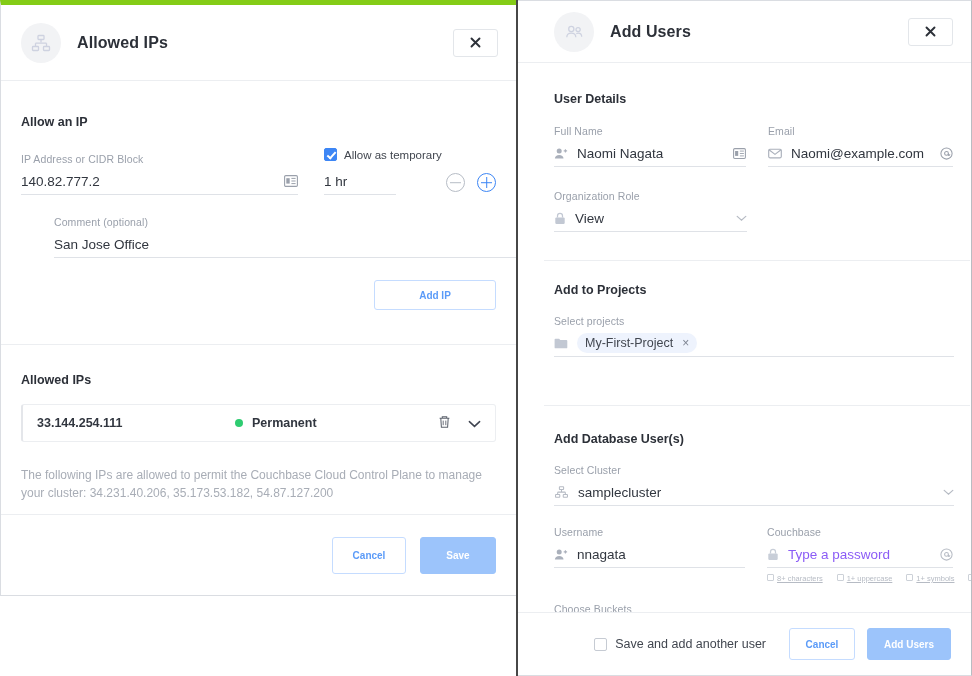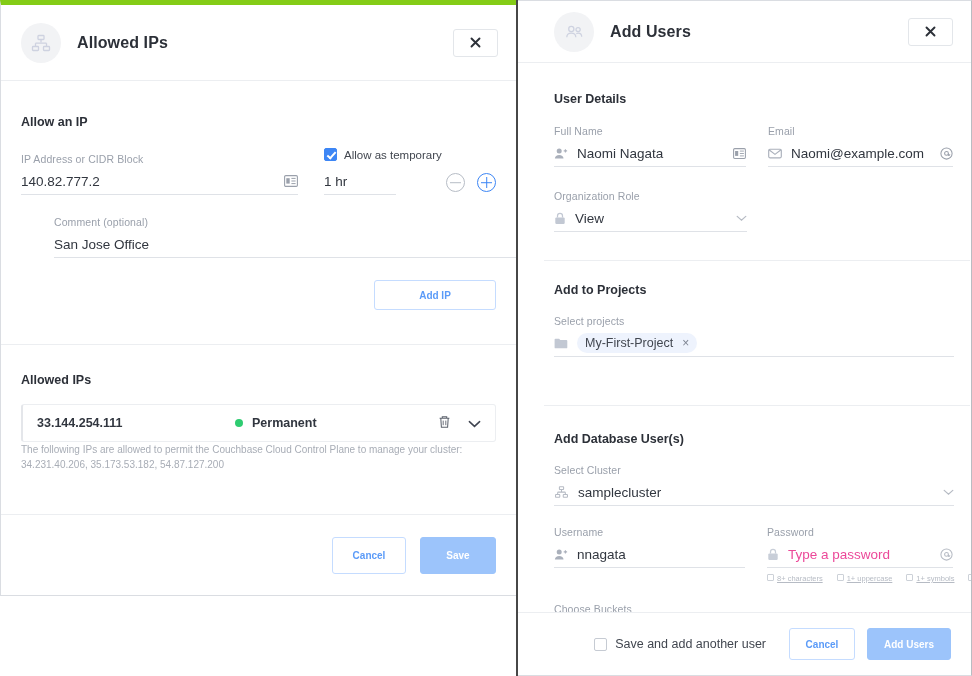--- a/index.html
+++ b/index.html
@@ -74,21 +74,21 @@
   .fld {
     position:relative;
     border-bottom:1px solid #dfe2e7;
     display:flex; align-items:center;
     height:27px;
   }
   .fld .val {
     font-size:13.5px; color:#31363f; flex:1 1 auto;
     white-space:nowrap; overflow:hidden;
   }
-  .fld .val.ph { color:#ec4899; }
+  .fld .val.ph { color:#8b5cf6; }
   .fld .lead { flex:0 0 auto; margin-right:9px; display:flex; align-items:center; }
   .fld .trail { flex:0 0 auto; margin-left:8px; display:flex; align-items:center; }
 
   
   .cbx {
     width:13px;height:13px;border-radius:2px;border:1px solid #c6cbd3;background:#fff;
     display:inline-block;vertical-align:middle;position:relative;flex:0 0 13px;
   }
   .cbx.on { background:#3d86f5; border-color:#3d86f5; }
   .cbx.on:after{
@@ -114,21 +114,21 @@
   .btn-primary-disabled { background:#9cc4fb; border:1px solid #9cc4fb; color:#ffffff; }
 
   
   .ip-row {
     height:38px; border:1px solid #eceef1; border-left:2px solid #e4e6ea; border-radius:3px;
     display:flex; align-items:center; padding:0 14px 0 14px; background:#fff;
   }
   .ip-row .ip { font-size:12.5px; font-weight:bold; color:#31363f; width:198px; }
   .ip-row .dot { width:8px;height:8px;border-radius:50%;background:#2ecc71; margin-right:9px;}
   .ip-row .status { font-size:12.5px;font-weight:bold;color:#31363f; flex:1 1 auto;}
-  .ip-note { font-size:10px; color:#a8adb6; line-height:1.5; margin-top:0; }
+  .ip-note { font-size:12px; color:#a8adb6; line-height:1.5; margin-top:24px; }
 
   
   .dlg-foot {
     flex:0 0 auto; border-top:1px solid #eceef1;
     display:flex; align-items:center; justify-content:flex-end;
     padding:0 20px;
   }
 
   
   .chip {
@@ -408,21 +408,21 @@
                   <circle cx="5.2" cy="4" r="2.5" fill="#aab0bb" stroke="none"></circle>
                   <path d="M.9 11.6c0-2.2 1.9-3.6 4.3-3.6s4.3 1.4 4.3 3.6" fill="#aab0bb" stroke="none"></path>
                   <path d="M11.4 2.2v3.4M9.7 3.9h3.4" stroke-width="1.1"></path>
                 </svg>
               </span>
               <div class="val">nnagata</div>
             </div>
           </div>
 
           <div style="width:186px;">
-            <div class="fld-label">Password</div>
+            <div class="fld-label">Couchbase</div>
             <div class="fld">
               <span class="lead">
                 <svg width="12" height="13" viewBox="0 0 12 13" fill="none">
                   <rect x="1.3" y="5.4" width="9.4" height="6.6" rx="1.2" fill="#c8ced8"></rect>
                   <path d="M3.5 5.4V3.8a2.5 2.5 0 015 0v1.6" stroke="#c8ced8" stroke-width="1.25" fill="none"></path>
                 </svg>
               </span>
               <div class="val ph">Type a password</div>
               <span class="trail">
                 <svg width="13" height="13" viewBox="0 0 13 13" fill="none" stroke="#b6bbc4" stroke-width="1.05">

